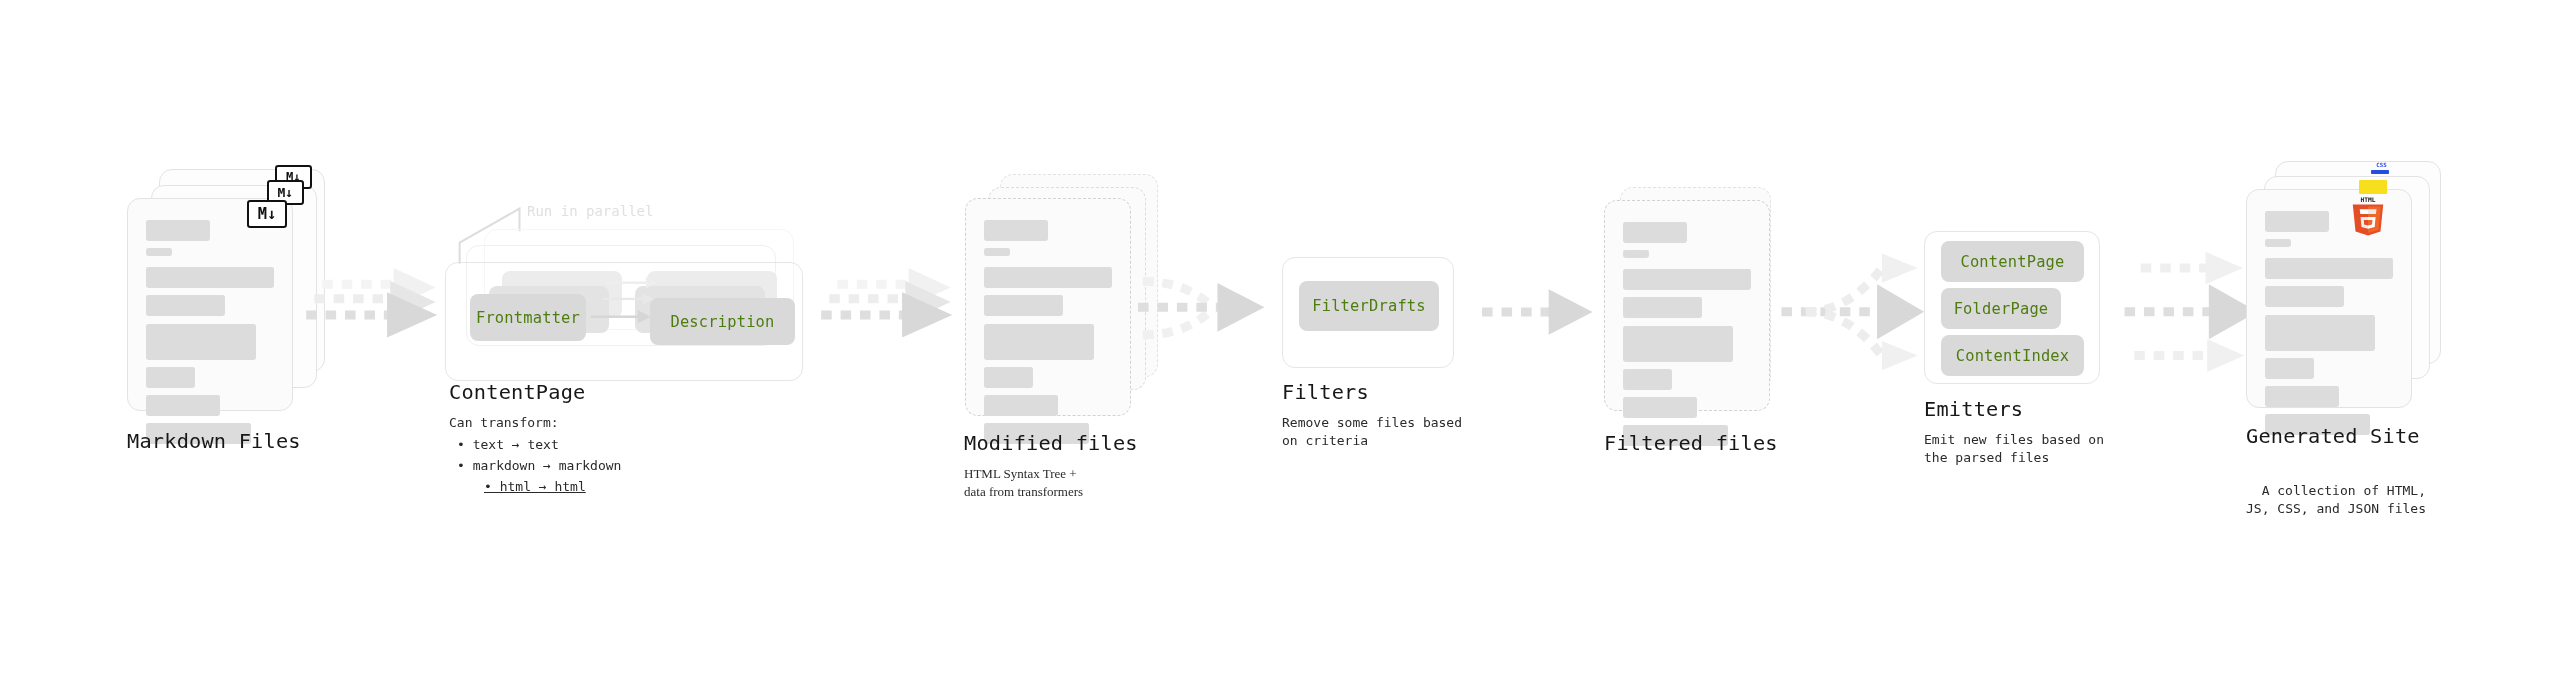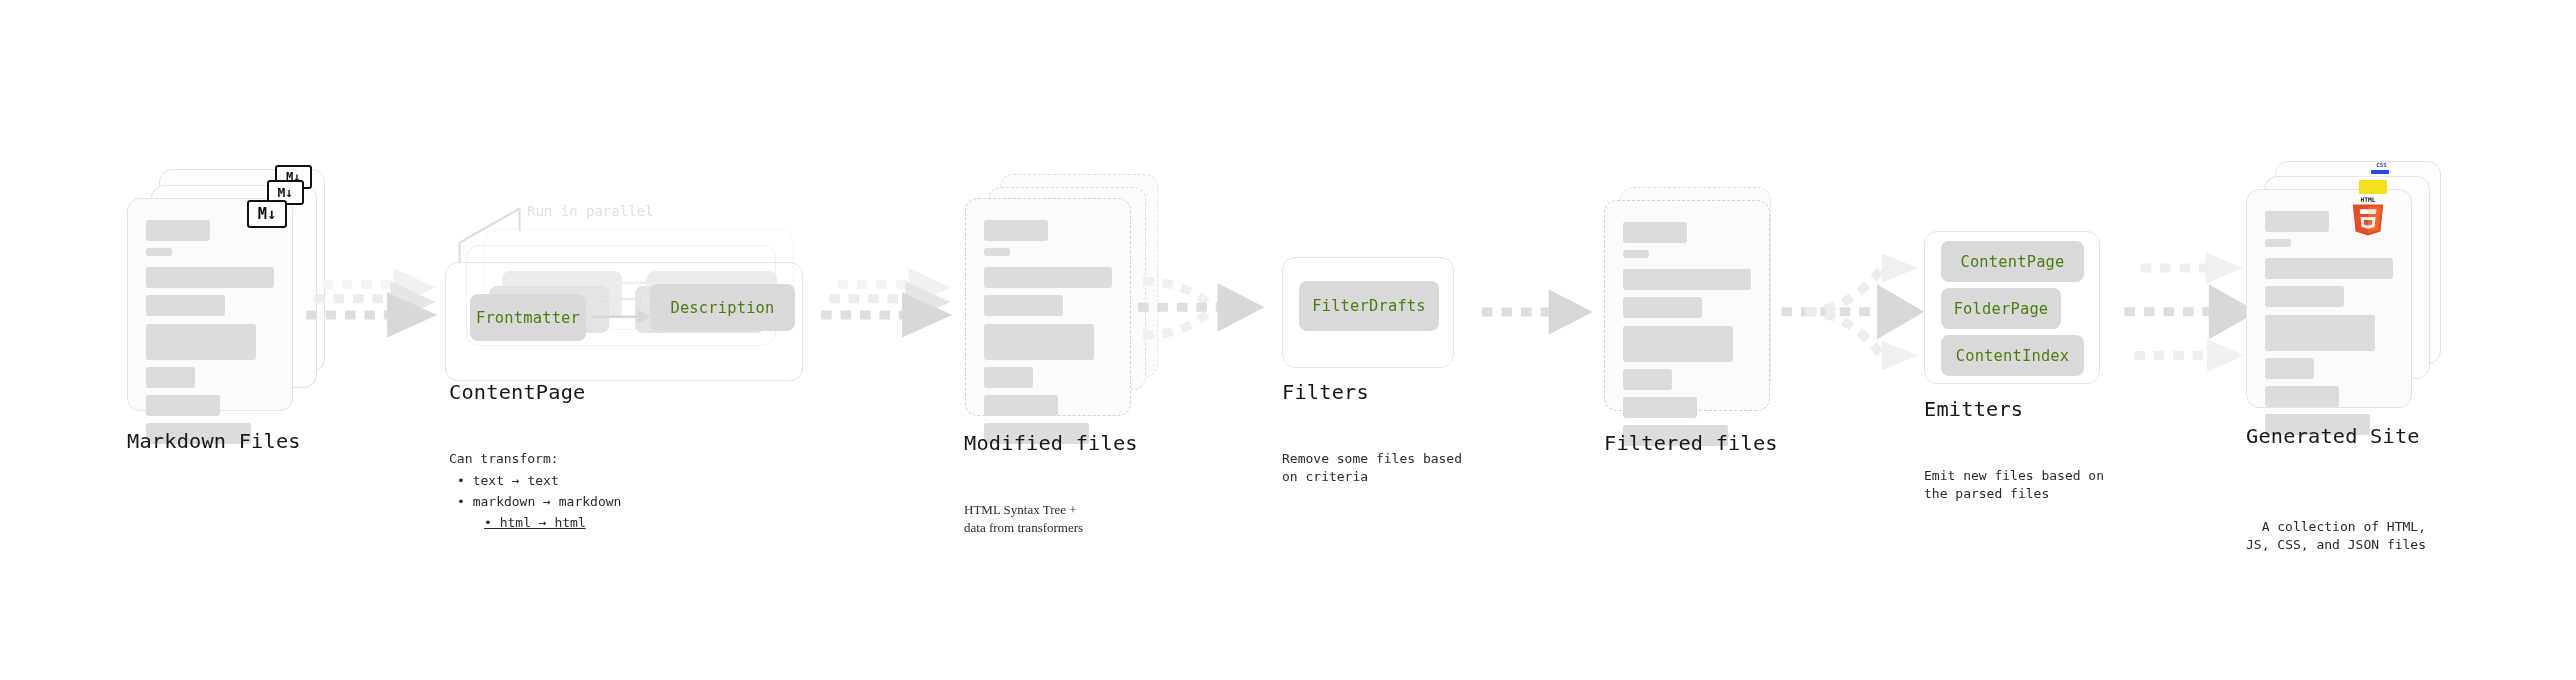--- a/index.html
+++ b/index.html
@@ -22,21 +22,21 @@
   .ln.h2{height:7.3px;width:20%;margin-bottom:11.4px;}
   .ln.w100{width:100%;}
   .ln.w62{width:62%;}
   .ln.w86{width:86%;}
   .ln.w38{width:38%;}
   .ln.w58{width:58%;}
   .ln.w82{width:82%;}
 
   
   .title{position:absolute;font-size:20.3px;letter-spacing:0.2px;color:#171717;white-space:pre;}
-  .sub{position:absolute;font-size:13px;line-height:18px;color:#2a2a2a;white-space:pre;margin-top:36px;}
+  .sub{position:absolute;font-size:13px;line-height:18px;color:#2a2a2a;white-space:pre;}
 
   
   .gbox{position:absolute;border:1.6px solid #e6e6e6;border-radius:13px;box-sizing:border-box;background:transparent;}
   .gbox.faint{border-color:#f0f0f0;}
   .gbox.fainter{border-color:#f6f6f6;}
 
   
   .chip{position:absolute;background:#d9d9d9;border-radius:8.1px;display:flex;align-items:center;justify-content:center;
         font-size:15.4px;color:#4d7c0f;letter-spacing:0.2px;white-space:pre;box-sizing:border-box;}
   .chip.g1{background:#ececec;}
@@ -113,21 +113,21 @@
         <line x1="0" y1="12" x2="52" y2="12" stroke="#eeeeee"></line>
         <polygon points="50,5 64,12 50,19" fill="#eeeeee" stroke="none"></polygon>
         <line x1="-4" y1="32" x2="48" y2="32" stroke="#e8e8e8"></line>
         <polygon points="46,25 60,32 46,39" fill="#e8e8e8" stroke="none"></polygon>
         <line x1="-18" y1="54" x2="42" y2="54" stroke="#d6d6d6"></line>
         <polygon points="40,46 56,54 40,62" fill="#d6d6d6" stroke="none"></polygon>
       </g>
     </svg>
 
     <div class="chip" style="left:470px;top:294px;width:116px;height:47px;">Frontmatter</div>
-    <div class="chip" style="left:650px;top:284px;width:145px;height:47px;">Description</div>
+    <div class="chip" style="left:650px;top:298px;width:145px;height:47px;">Description</div>
 
     <div class="title" style="left:449px;top:380px;">ContentPage</div>
     <div class="sub" style="left:449px;top:414px;">Can transform:</div>
     <div class="sub" style="left:457px;top:436px;">• text → text</div>
     <div class="sub" style="left:457px;top:457px;">• markdown → markdown</div>
     <div class="sub" style="left:484px;top:478px;text-decoration:underline;">• html → html</div>
   </div>
 
   <svg class="svg-abs" style="left:821px;top:268px;" width="146" height="89" viewBox="0 0 180 110">
     <g stroke-dasharray="13 11" stroke-width="11" fill="none">

